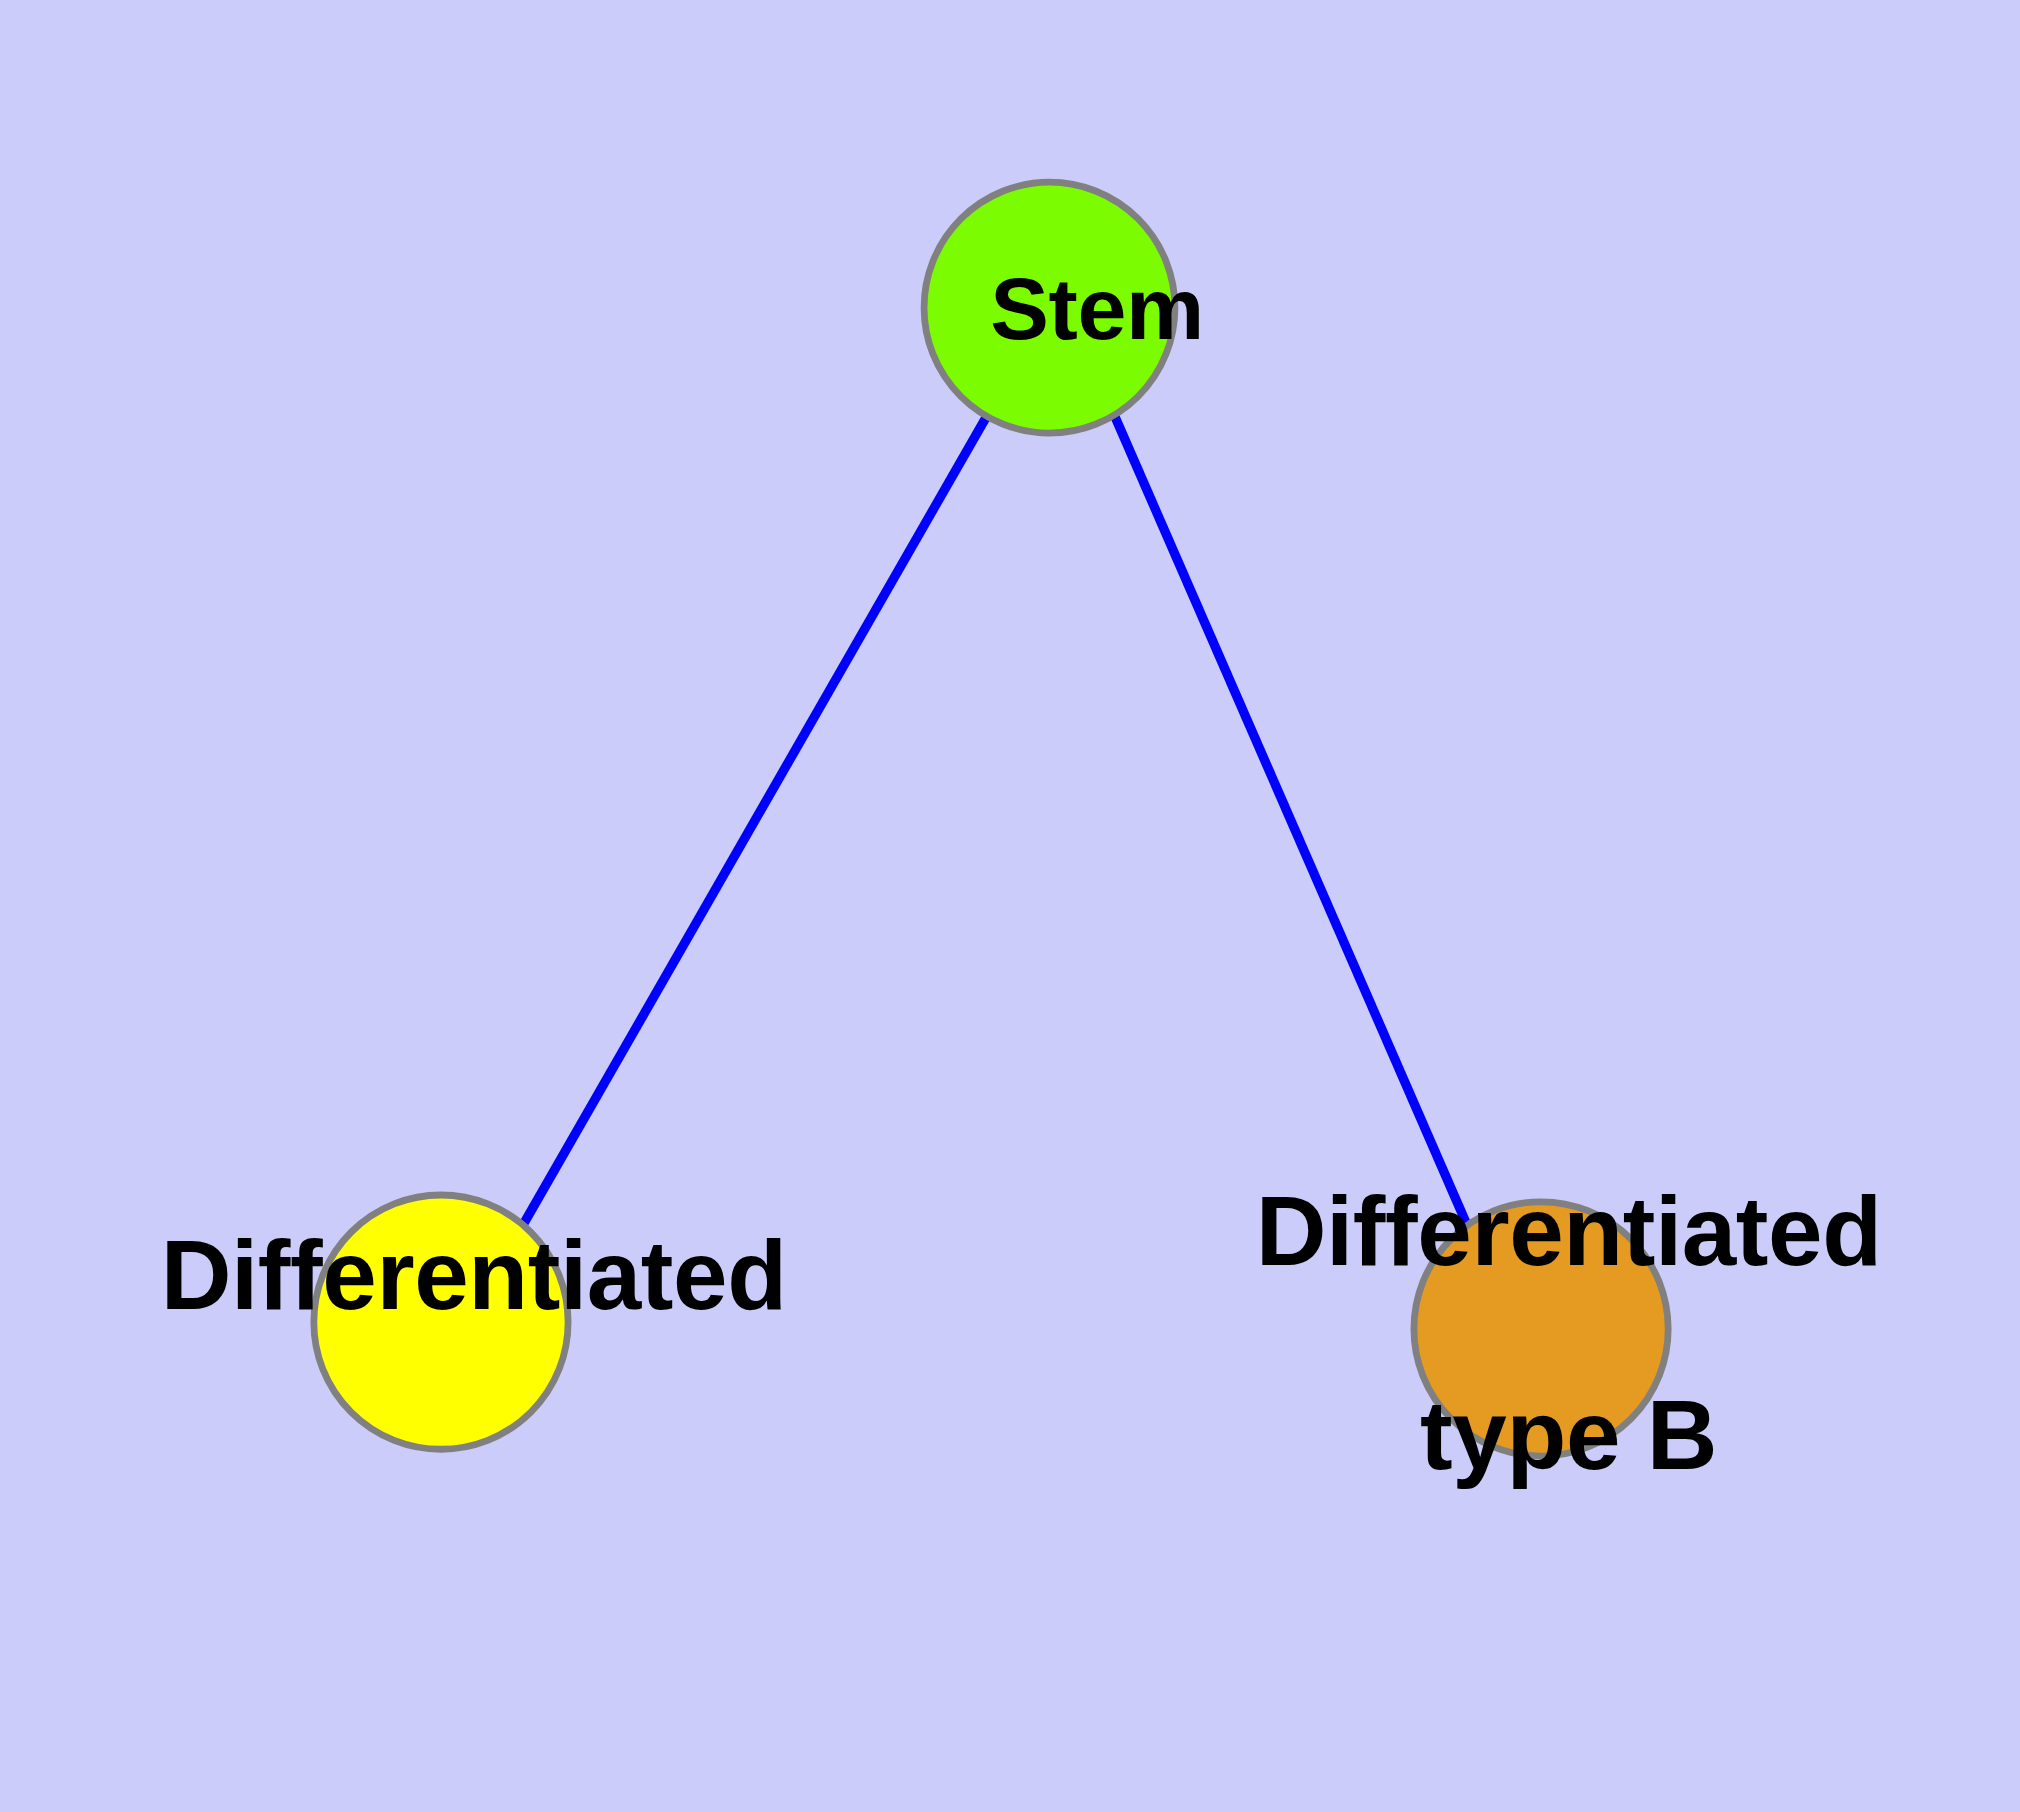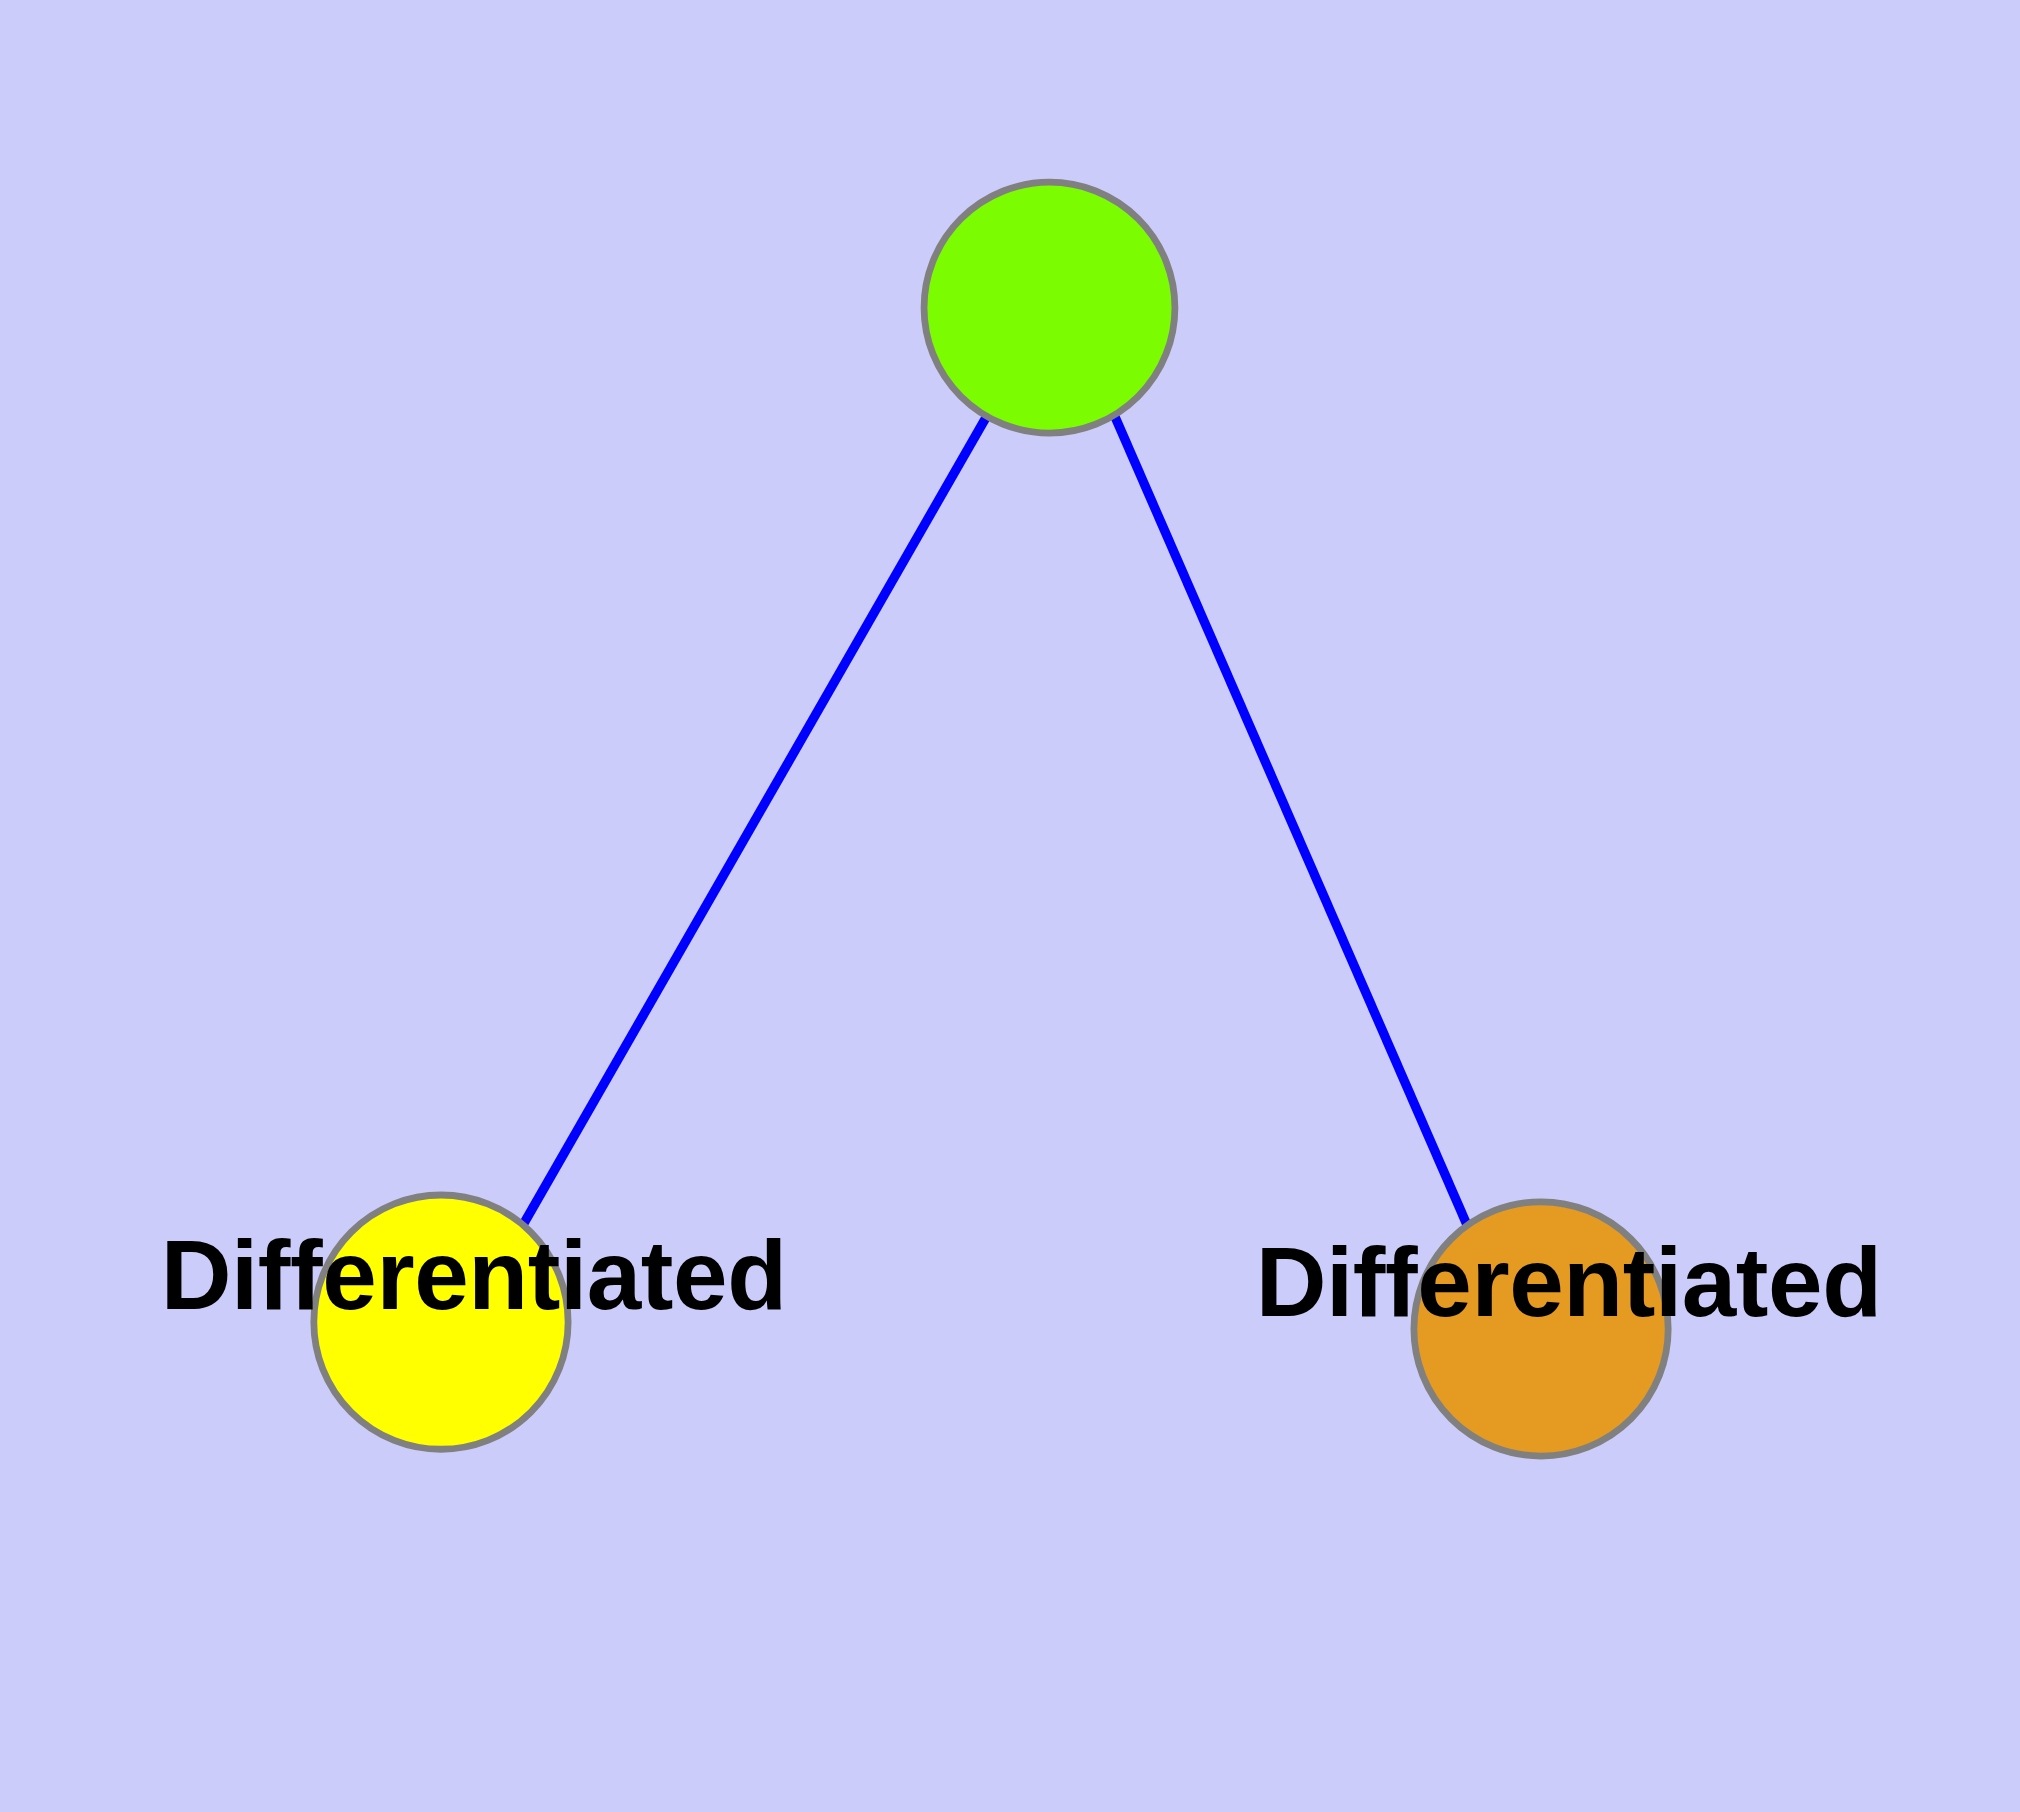--- a/index.html
+++ b/index.html
@@ -72,23 +72,27 @@
       <line class="graph-edge" x1="1315" y1="491" x2="1731" y2="1446" stroke="#0000FF" stroke-width="11" stroke-linecap="butt"></line>
     </g>
 
     <g>
       <circle class="graph-node" cx="1238" cy="363" r="148" fill="#7CFC00" stroke="#808080" stroke-width="8"></circle>
       <circle class="graph-node" cx="520" cy="1560" r="150" fill="#FFFF00" stroke="#808080" stroke-width="8"></circle>
       <circle class="graph-node" cx="1818" cy="1568" r="150" fill="#E59A22" stroke="#808080" stroke-width="8"></circle>
     </g>
   </svg>
 
+  <div id="label-stem" class="node-label" style="color: rgb(0, 0, 0);">
+    <span>Stem</span>
+  </div>
 
   <div id="label-diffA" class="node-label" style="color: rgb(0, 0, 0);">
     <span>Differentiated</span><br>
   </div>
 
   <div id="label-diffB" class="node-label" style="color: rgb(0, 0, 0);">
     <span>Differentiated</span><br>
+    <span>type B</span>
   </div>
 
 </div>
 
 
 </body></html>

